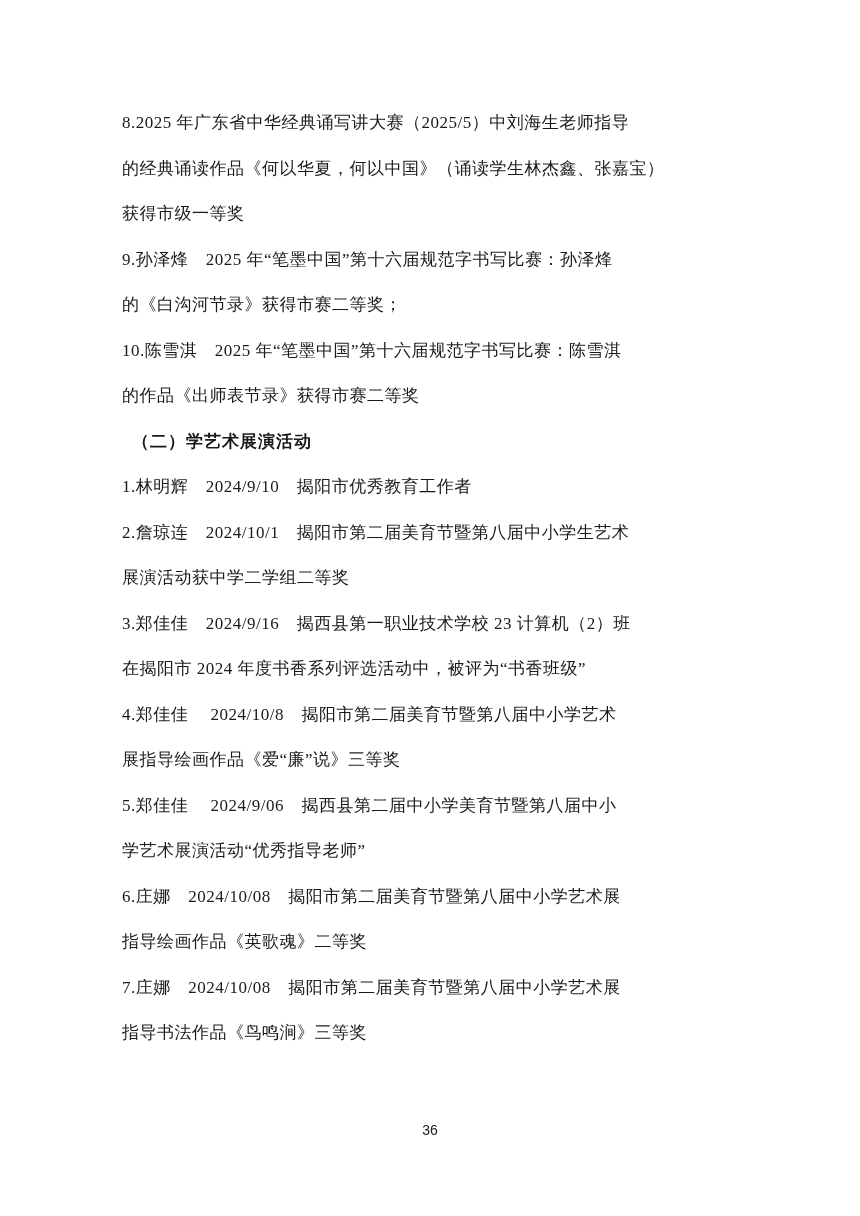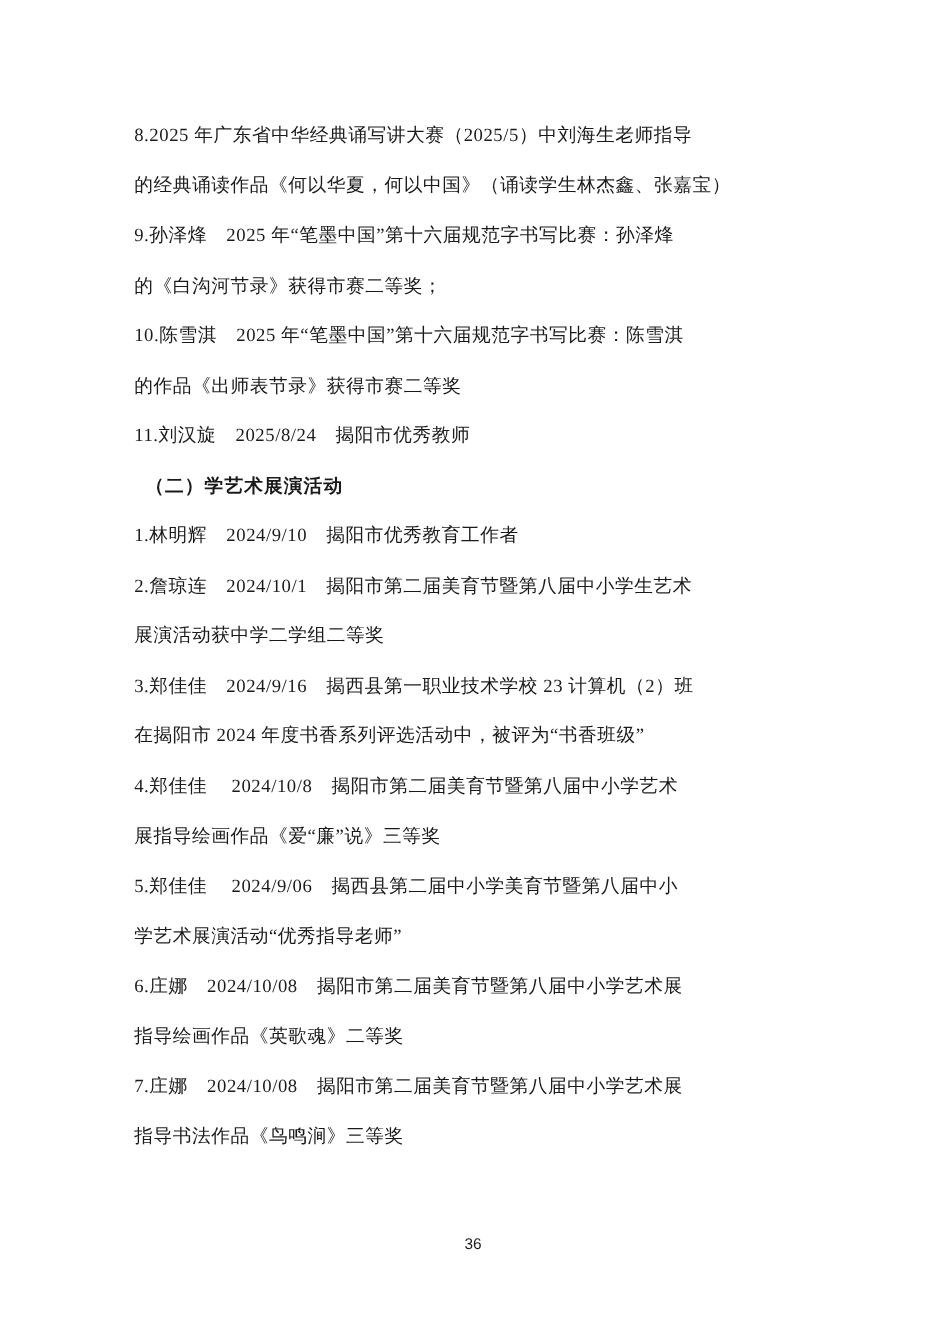--- a/index.html
+++ b/index.html
@@ -47,25 +47,25 @@
     font-family: Liberation Sans, sans-serif;
   }
 </style>
 </head>
 <body>
 
 <div class="page">
   <div class="content">
     <p class="line">8.2025 年广东省中华经典诵写讲大赛（2025/5）中刘海生老师指导</p>
     <p class="line">的经典诵读作品《何以华夏，何以中国》（诵读学生林杰鑫、张嘉宝）</p>
+    <p class="line">获得市级一等奖</p>
     <p class="line">9.孙泽烽　2025 年“笔墨中国”第十六届规范字书写比赛：孙泽烽</p>
     <p class="line">的《白沟河节录》获得市赛二等奖；</p>
     <p class="line">10.陈雪淇　2025 年“笔墨中国”第十六届规范字书写比赛：陈雪淇</p>
     <p class="line">的作品《出师表节录》获得市赛二等奖</p>
-    <p class="line">11.刘汉旋　2025/8/24　揭阳市优秀教师</p>
     <p class="line heading">（二）学艺术展演活动</p>
     <p class="line">1.林明辉　2024/9/10　揭阳市优秀教育工作者</p>
     <p class="line">2.詹琼连　2024/10/1　揭阳市第二届美育节暨第八届中小学生艺术</p>
     <p class="line">展演活动获中学二学组二等奖</p>
     <p class="line">3.郑佳佳　2024/9/16　揭西县第一职业技术学校 23 计算机（2）班</p>
     <p class="line">在揭阳市 2024 年度书香系列评选活动中，被评为“书香班级”</p>
     <p class="line">4.郑佳佳　 2024/10/8　揭阳市第二届美育节暨第八届中小学艺术</p>
     <p class="line">展指导绘画作品《爱“廉”说》三等奖</p>
     <p class="line">5.郑佳佳　 2024/9/06　揭西县第二届中小学美育节暨第八届中小</p>
     <p class="line">学艺术展演活动“优秀指导老师”</p>

